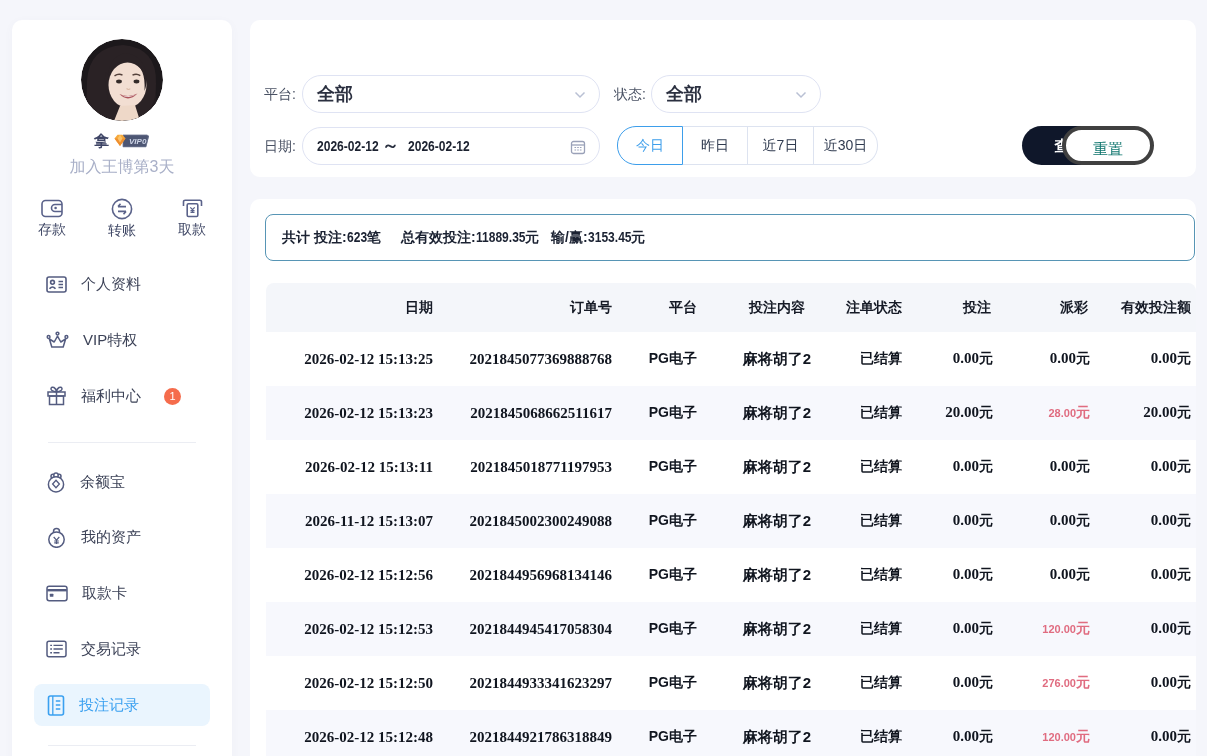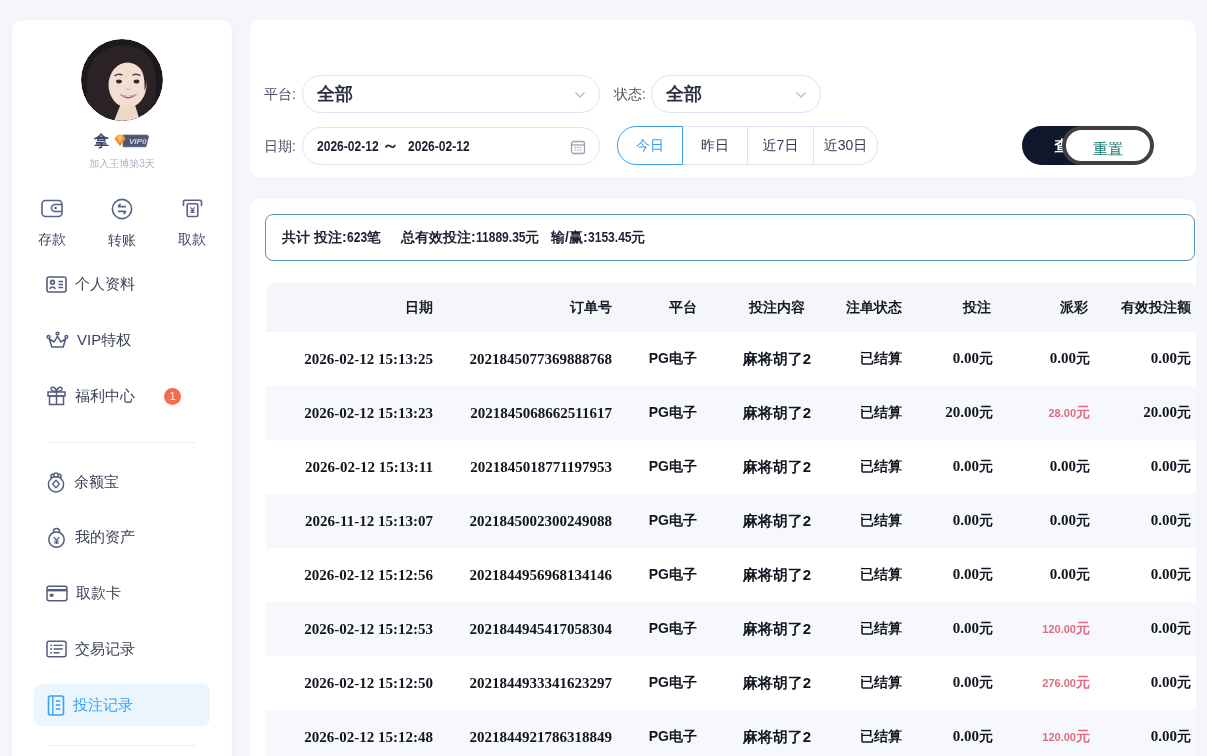--- a/index.html
+++ b/index.html
@@ -6,29 +6,29 @@
 *{margin:0;padding:0;box-sizing:border-box}
 html,body{width:1207px;height:756px;overflow:hidden}
 body{background:#f5f6fb;font-family:"Liberation Sans",sans-serif;-webkit-font-smoothing:antialiased}
 .side{position:absolute;left:12px;top:20px;width:220px;height:1000px;background:#fff;border-radius:10px;box-shadow:0 2px 10px rgba(90,100,140,.04)}
 .card1{position:absolute;left:250px;top:20px;width:946px;height:157px;background:#fff;border-radius:10px}
 .card2{position:absolute;left:250px;top:199px;width:946px;height:800px;background:#fff;border-radius:10px}
 
 .avatar{position:absolute;left:69px;top:19px;width:82px;height:82px;border-radius:50%;overflow:hidden}
 .namerow{position:absolute;left:0;top:112px;width:220px;text-align:center;font-size:15px;font-weight:700;color:#3e4566}
 .namerow .vip{display:inline-block;vertical-align:-3px;margin-left:4px}
-.joined{position:absolute;left:0;top:137px;width:220px;text-align:center;font-size:10px;color:#a9b0c8}
+.joined{position:absolute;left:0;top:137px;width:220px;text-align:center;font-size:16px;color:#a9b0c8}
 .actions{position:absolute;left:0;top:178px;width:220px;display:flex;justify-content:space-between;padding:0 16px}
 .actions .ac{display:flex;flex-direction:column;align-items:center;width:48px}
 .actions .ac svg{display:block}
-.actions .ac span{margin-top:12px;font-size:14px;color:#3f4765}
+.actions .ac span{margin-top:2px;font-size:14px;color:#3f4765}
 .menu{position:absolute;left:0;top:0;width:220px}
 .mi{position:absolute;left:22px;width:176px;height:42px;display:flex;align-items:center;border-radius:8px}
 .mi svg{margin-left:12px;flex:none}
-.mi span{margin-left:8px;font-size:15px;color:#3c4257}
+.mi span{margin-left:14px;font-size:15px;color:#3c4257}
 .mi.act{background:#eaf5fe}
 .mi.act span{color:#3aa0f0}
 .badge1{position:absolute;left:163px;width:17px;height:17px;background:#f56c4c;border-radius:50%;color:#fff;font-size:11px;line-height:17px;text-align:center}
 .divid{position:absolute;left:36px;width:148px;border-top:1px solid #ebedf3}
 
 .title{position:absolute;left:13px;top:16px;font-size:19px;font-weight:700;color:#272b33}
 .subtitle{font-size:14px;font-weight:400;color:#b2b5bf;margin-left:9px}
 .lab{position:absolute;font-size:14px;color:#4a5264;line-height:38px}
 .sel{position:absolute;height:38px;border:1px solid #dfe3f3;border-radius:19px;background:#fff;line-height:36px;font-size:18px;font-weight:600;color:#2b3040;padding-left:14px}
 .chev{position:absolute;right:13px;top:15px}

